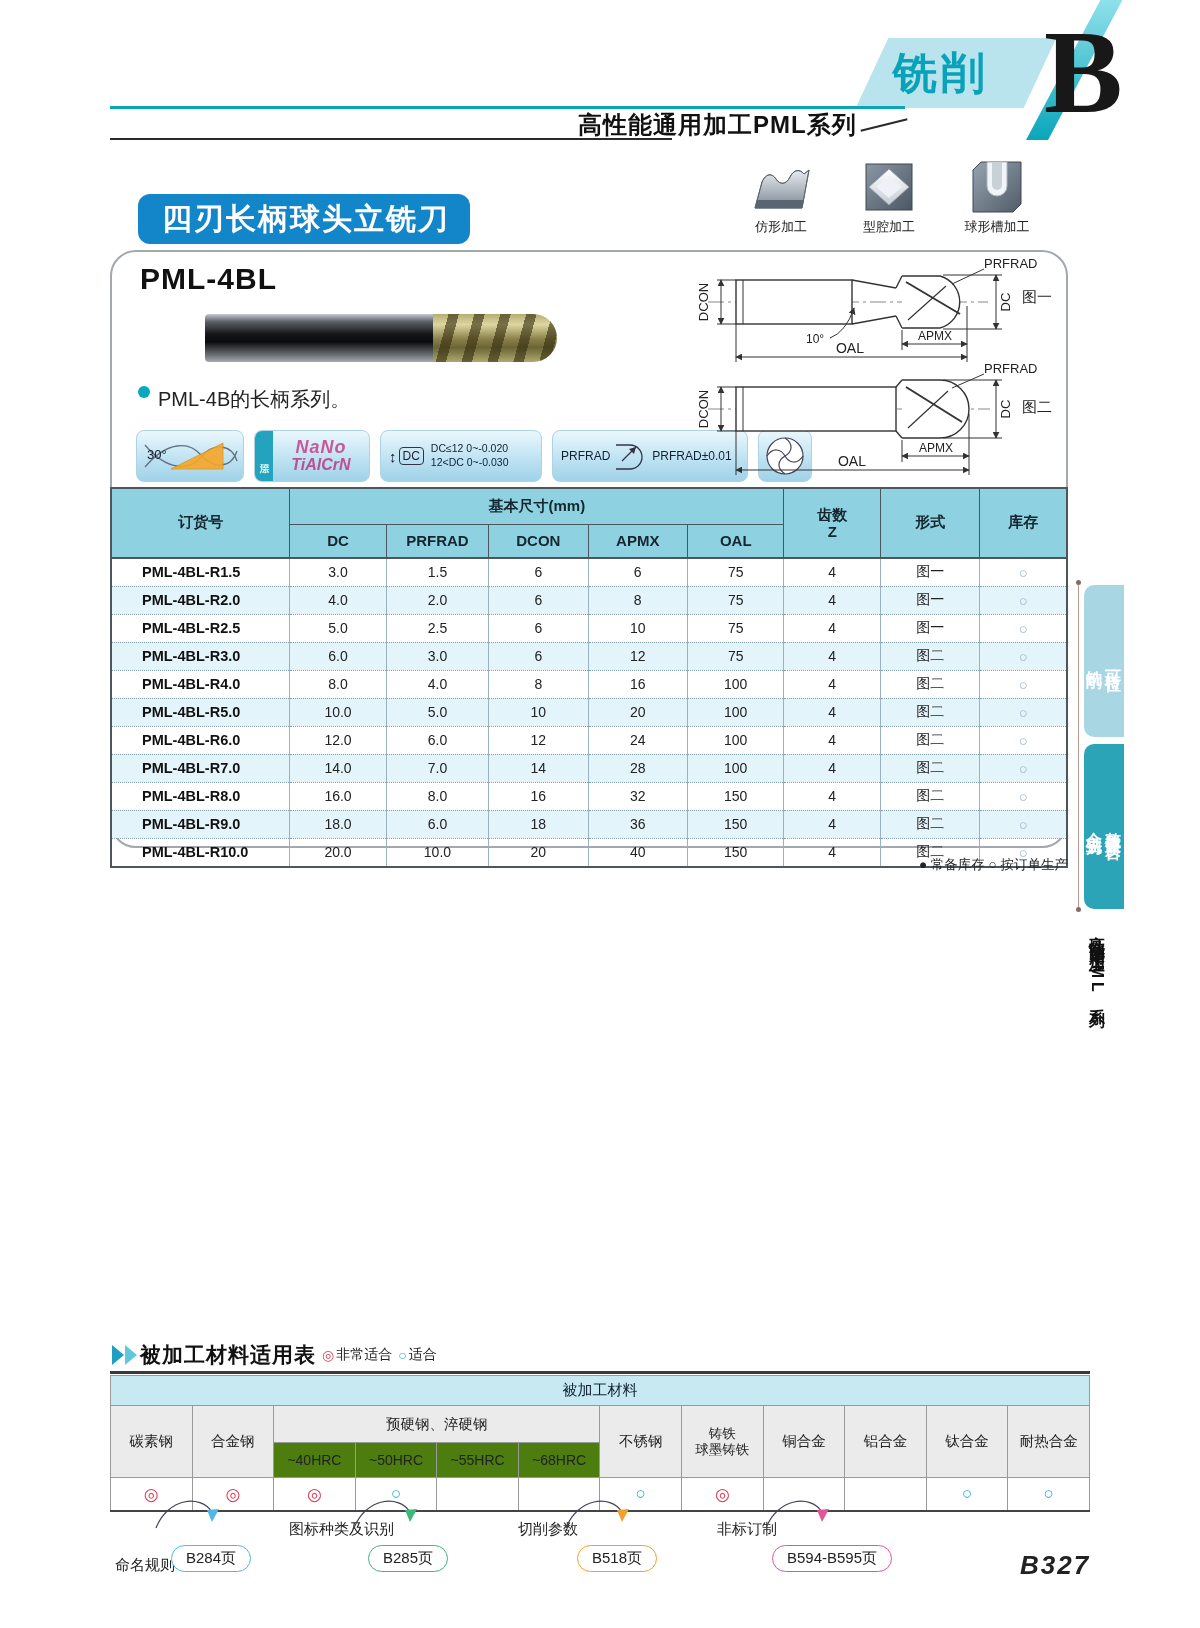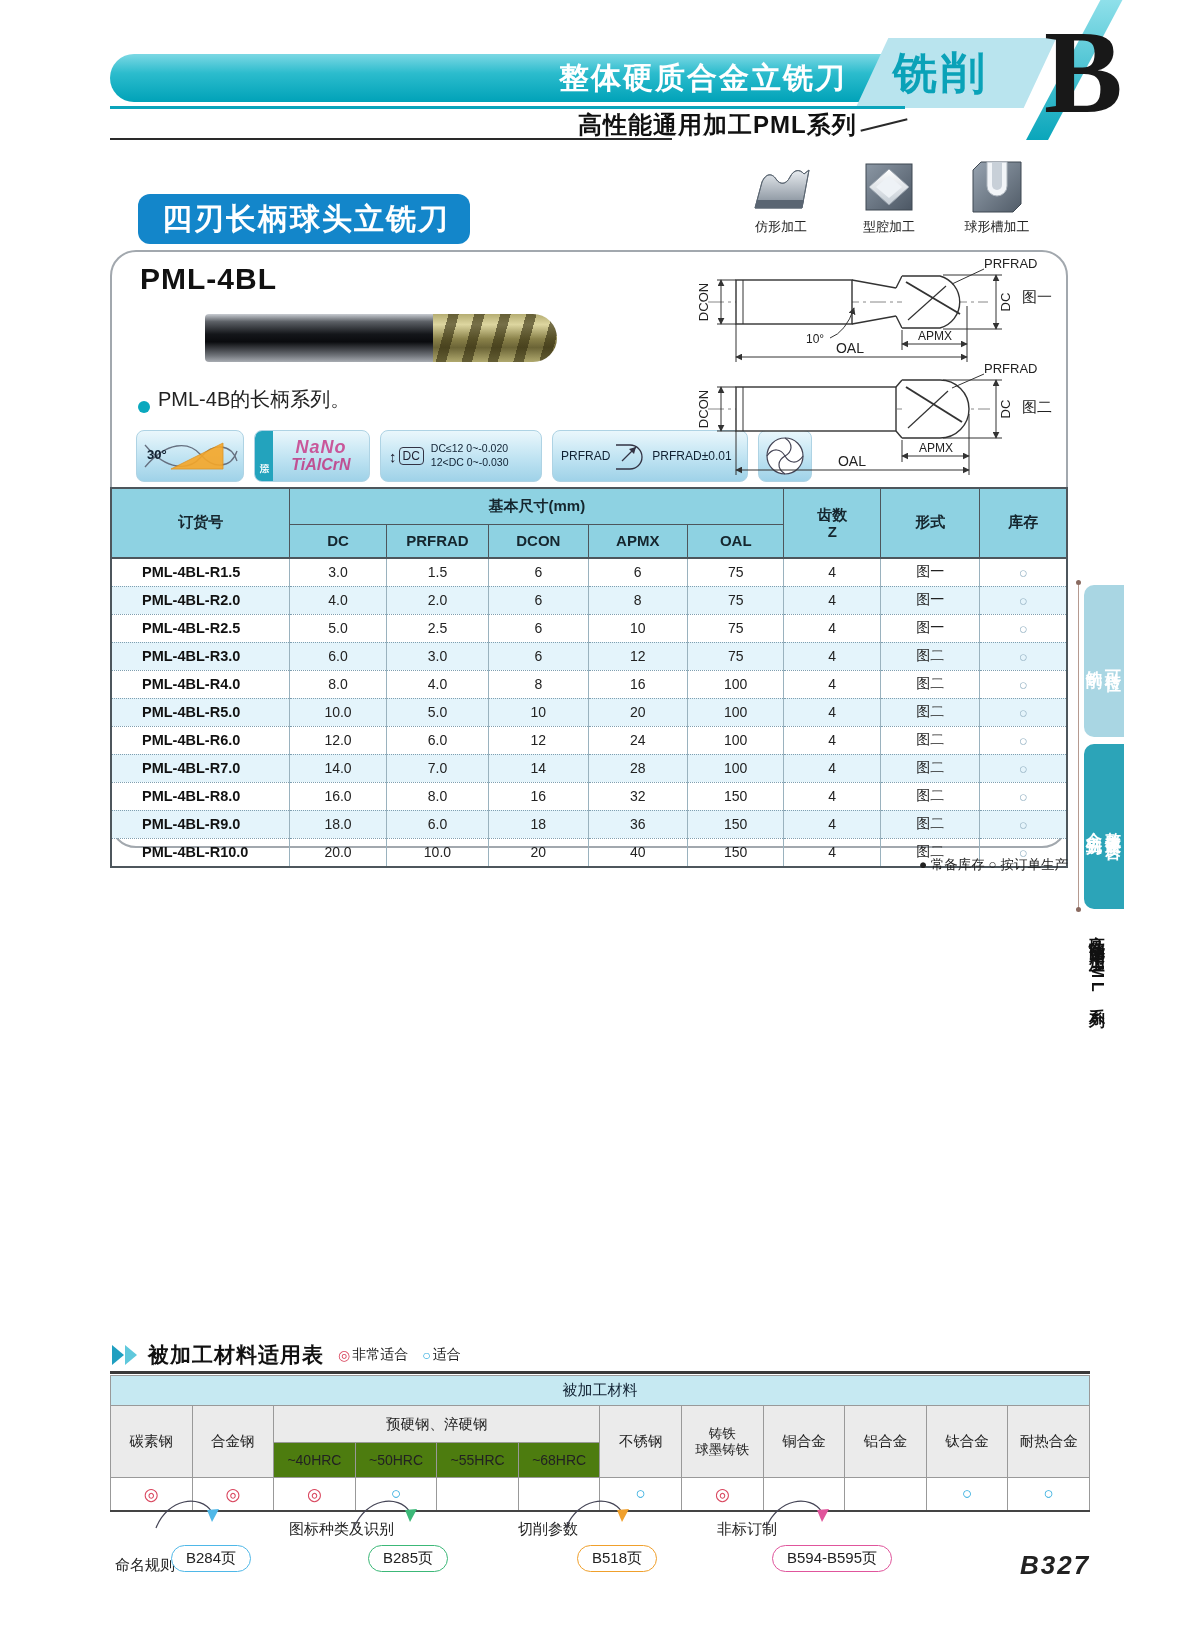--- a/index.html
+++ b/index.html
@@ -30,28 +30,28 @@
   .mach-label{font-size:13px;color:#222;margin-top:4px;white-space:nowrap;}
 
   .content-box{left:110px;top:250px;width:958px;height:598px;border:2px solid #a2a8ae;border-radius:26px;box-sizing:border-box;background:#fff;}
   .model{left:140px;top:262px;font-size:30px;font-weight:bold;letter-spacing:1px;color:#111;}
   .tool{left:205px;top:314px;display:flex;height:48px;}
   .tool-shank{width:228px;height:48px;border-radius:4px 0 0 4px;
     background:linear-gradient(180deg,#c8ccd2 0%,#5c6066 16%,#14161a 42%,#0a0b0e 58%,#6d7177 86%,#a8acb2 100%);}
   .tool-flutes{width:124px;height:48px;border-radius:0 24px 24px 0;
     background:repeating-linear-gradient(105deg,rgba(50,44,14,0) 0 15px,rgba(50,44,14,.6) 15px 25px),
       linear-gradient(180deg,#b5ad72 0%,#ddd6a0 22%,#8a824a 52%,#6b6436 70%,#b0a96e 100%);}
-  .bullet-line{left:138px;top:386px;display:flex;align-items:flex-end;gap:8px;font-size:20px;color:#222;}
+  .bullet-line{left:138px;top:386px;display:flex;align-items:flex-start;gap:8px;font-size:20px;color:#222;}
   .bullet-dot{width:12px;height:12px;border-radius:50%;background:#0aa8be;flex:0 0 auto;}
 
   
   .feat-row{left:136px;top:430px;display:flex;gap:10px;align-items:stretch;}
   .feat{height:52px;border-radius:8px;border:1px solid #aed3e4;box-sizing:border-box;
     background:linear-gradient(180deg,#eaf7fc 0%,#bfe3f2 55%,#9fd2e8 100%);display:flex;align-items:center;}
-  .feat-helix{width:108px;position:relative;font-weight:bold;}
+  .feat-helix{width:108px;position:relative;}
   .helix-deg{position:absolute;left:10px;top:16px;font-size:13px;color:#123;}
   .feat-coat{width:116px;overflow:hidden;}
   .coat-strip{width:18px;height:52px;background:#23a3bd;border-radius:7px 0 0 7px;display:flex;align-items:center;justify-content:center;}
   .coat-strip span{writing-mode:vertical-rl;text-orientation:upright;color:#fff;font-size:10px;letter-spacing:1px;}
   .coat-name{flex:1;text-align:center;font-style:italic;font-weight:bold;line-height:1.05;}
   .coat-l1{font-size:18px;color:#c9579a;letter-spacing:1px;}
   .coat-l2{font-size:16px;color:#bf4f93;}
   .feat-dc{width:162px;gap:7px;padding:0 8px;}
   .dc-mini{display:flex;align-items:center;gap:2px;}
   .dc-arrow{font-size:15px;color:#223;}
@@ -84,21 +84,21 @@
   .rail{left:1078px;top:583px;width:1px;height:326px;background:#b59a90;}
   .rail-dot{width:5px;height:5px;border-radius:50%;background:#8a6a60;}
   .side-tab{left:1084px;width:40px;border-radius:10px 0 0 10px;display:flex;align-items:center;justify-content:center;}
   .side-tab-1{top:585px;height:152px;background:#a9d6e3;}
   .side-tab-2{top:744px;height:165px;background:#2ca4b8;}
   .vtxt{writing-mode:vertical-rl;text-orientation:upright;font-weight:bold;color:#fff;font-size:16px;letter-spacing:3px;line-height:19px;}
   .vtxt span{display:block;}
   .side-series{left:1086px;top:922px;writing-mode:vertical-rl;text-orientation:mixed;font-size:16px;font-weight:600;letter-spacing:4px;color:#111;}
 
   
-  .mat-header{left:110px;top:1341px;display:flex;align-items:center;gap:8px;}
+  .mat-header{left:110px;top:1341px;display:flex;align-items:center;}
   .mat-title{font-size:21px;font-weight:bold;color:#111;letter-spacing:1px;}
   .mat-legend{display:flex;align-items:center;gap:2px;font-size:14px;color:#222;margin-left:6px;}
   .sym-ex{color:#d9465e;font-weight:bold;}
   .sym-good{color:#2aa9dd;font-weight:bold;}
   .mat-divider{left:110px;top:1371px;width:980px;height:3px;background:#3a3a3a;}
   .mat-wrap{left:110px;top:1375px;width:980px;}
   table.mat{width:100%;border-collapse:collapse;table-layout:fixed;border-top:1px solid #888;border-bottom:2.5px solid #444;}
   table.mat td,table.mat th{border:1px solid #999;text-align:center;font-weight:normal;}
   table.mat .mt-title{background:#c6e9f2;font-size:15px;color:#123;height:27px;}
   table.mat .mt-h{background:#ebebeb;font-size:14.5px;color:#222;height:34px;}
@@ -108,21 +108,20 @@
   .link-label{position:absolute;font-size:15px;color:#222;white-space:nowrap;}
   .link-arrow{position:absolute;}
   .link-pill{position:absolute;font-size:15px;color:#222;border:1.5px solid #999;border-radius:14px;padding:3px 14px;white-space:nowrap;background:#fff;}
   .page-num{left:1020px;top:1550px;font-size:26px;font-style:italic;font-weight:600;color:#222;letter-spacing:2px;}
 </style>
 </head>
 <body>
 
 <div class="page">
 
-  <div class="abs banner"><span>整体硬质合金立铣刀</span></div>
   <div class="abs cat-tab"></div>
   <div class="abs cat-tab-label">铣削</div>
   <div class="abs slash"></div>
   <div class="abs big-b">B</div>
   <div class="abs teal-rule"></div>
   <div class="abs series-rule-l"></div>
   <div class="abs series-title">高性能通用加工PML系列</div>
   <div class="abs series-rule-r"></div>
 
   <div class="abs badge-title">四刃长柄球头立铣刀</div>

